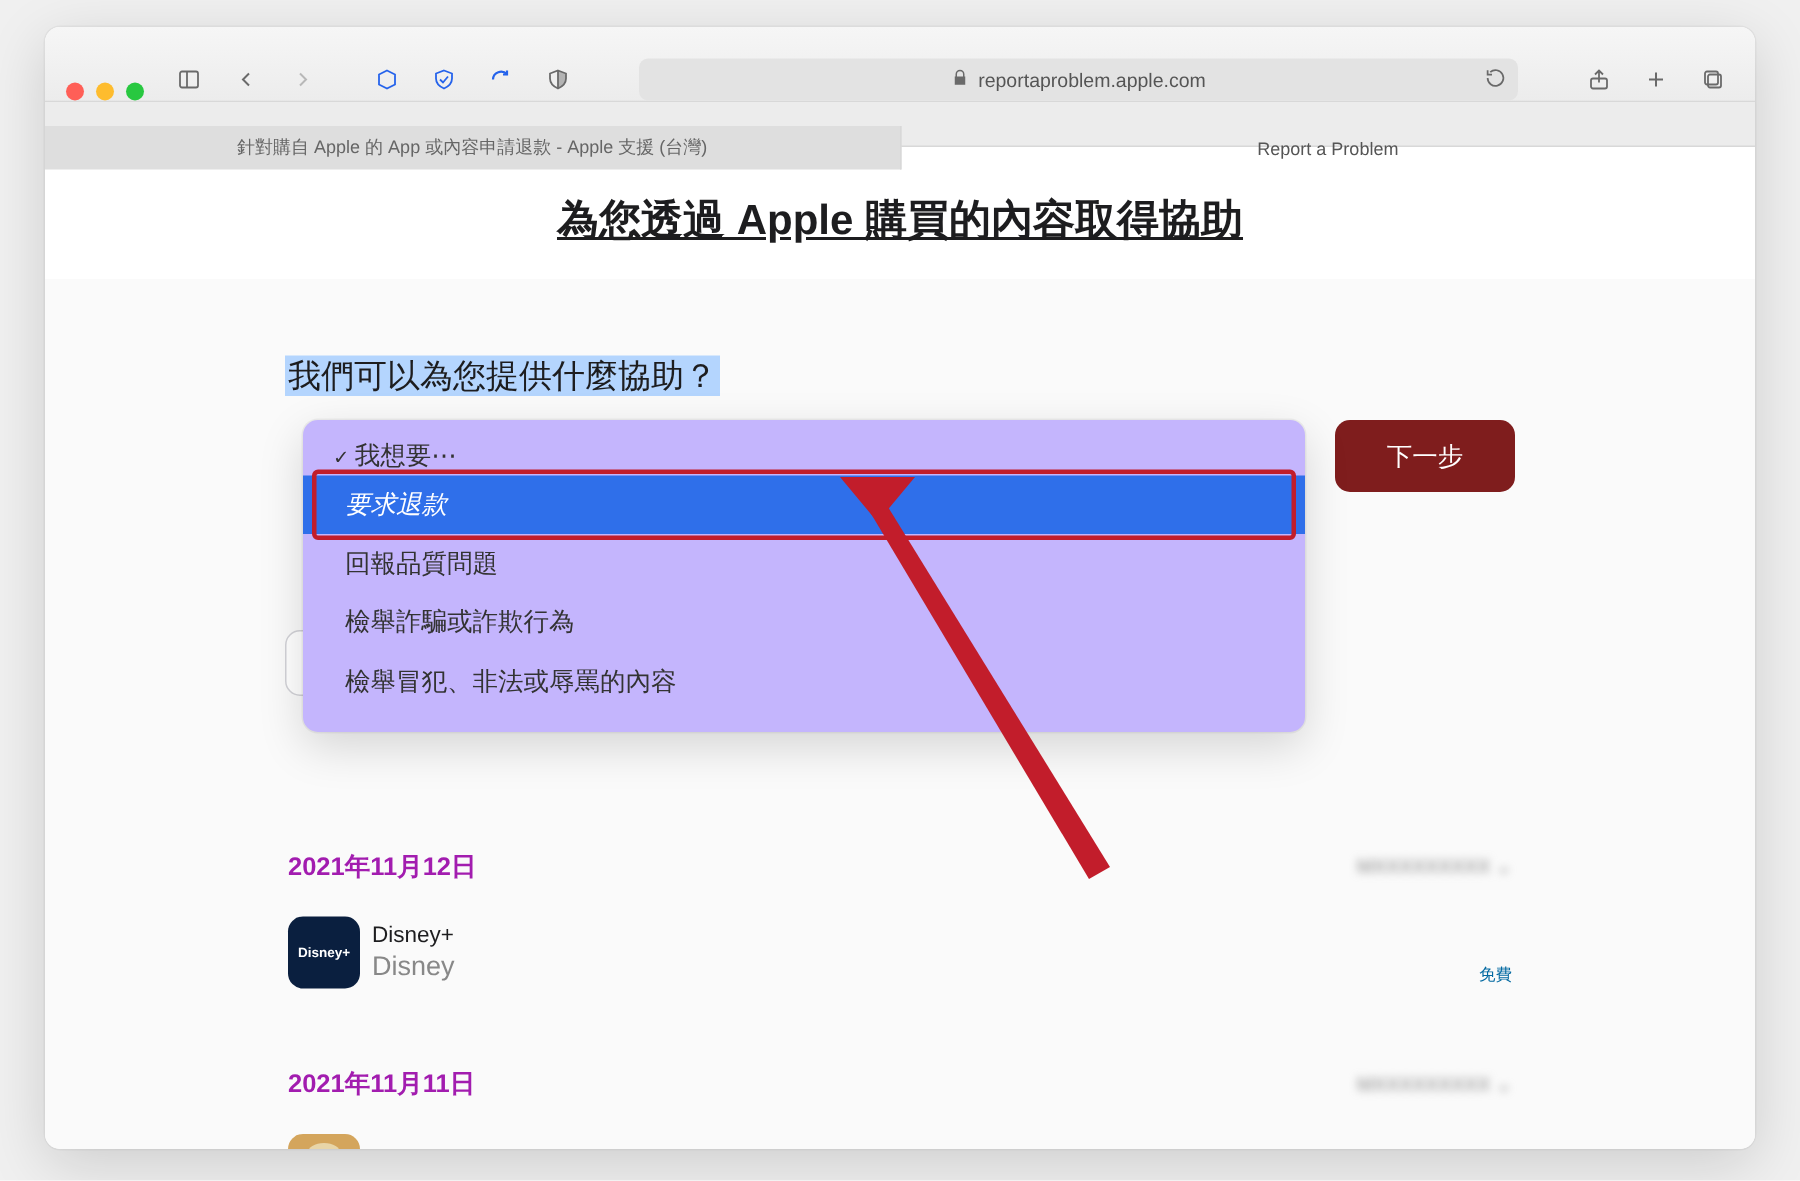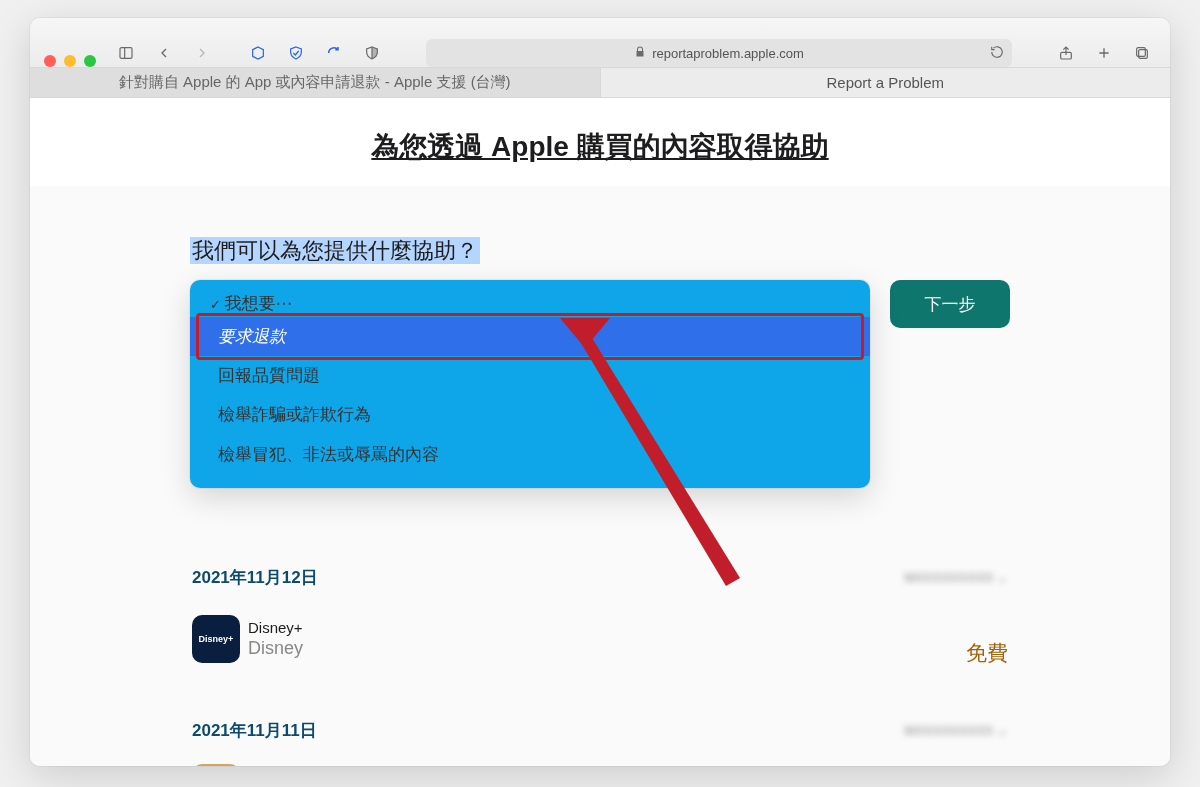--- a/index.html
+++ b/index.html
@@ -69,23 +69,24 @@
       background: #ececec;
       border-bottom: 1px solid #d8d8d8;
       display: flex;
     }
     .tab {
       flex: 1;
       height: 100%;
       display: flex;
       align-items: center;
       justify-content: center;
-      font-size: 15px;
+      font-size: 12px;
       color: #555;
       border-right: 1px solid #d8d8d8;
+      margin-top: 16px;
     }
     .tab.active { background: #dedede; color: #666; }
     .tab:last-child { border-right: none; text-align: center; }
     
     .content {
       height: calc(100% - 80px);
       overflow-y: scroll;
       background: #fafafa;
     }
     .page-title {
@@ -120,23 +121,23 @@
       align-items: flex-start;
       position: relative;
     }
     .select-wrap {
       flex: 1;
       position: relative;
     }
     .dropdown {
       position: absolute;
       top: 0;
-      left: 0;
+      left: 12px;
       right: 0;
-      background: #0ea5e9;
+      background: #c4b5fd;
       border-radius: 10px;
       box-shadow: 0 10px 30px rgba(0,0,0,0.15), 0 0 0 1px rgba(0,0,0,0.05);
       padding: 8px 0 14px;
       z-index: 10;
     }
     .dropdown .hdr {
       padding: 4px 20px 2px;
       font-size: 17px;
       color: #333;
     }
@@ -157,38 +158,38 @@
       content: "";
       position: absolute;
       inset: -4px 6px -4px 6px;
       border: 3px solid #c21d2b;
       border-radius: 4px;
       pointer-events: none;
     }
     .next-btn {
       width: 120px;
       height: 48px;
-      background: #0f766e;
+      background: #7f1d1d;
       color: #fff;
       border: none;
       border-radius: 10px;
       font-size: 17px;
       display: flex;
       align-items: center;
       justify-content: center;
     }
     .spacer { height: 200px; }
     .purchase-group { margin-top: 30px; }
     .date-row {
       display: flex;
       justify-content: space-between;
       align-items: center;
       padding: 8px 2px;
     }
-    .date-lbl { font-size: 17px; font-weight: 700; color: #0c4a6e; }
+    .date-lbl { font-size: 17px; font-weight: 700; color: #a21caf; }
     .order-id {
       font-size: 13px; color: #888;
       filter: blur(3px);
       user-select: none;
     }
     .order-id::after { content: " ⌄"; filter: none; }
     .purchase-item {
       display: flex;
       align-items: center;
       gap: 8px;
@@ -223,21 +224,21 @@
       content: "arte";
       position: absolute;
       bottom: 2px; left: 5px;
       font-size: 9px;
       color: #fff;
       font-weight: 600;
     }
     .item-meta { flex: 1; }
     .item-name { font-size: 15px; color: #1d1d1f; }
     .item-dev { font-size: 18px; color: #888; margin-top: 2px; }
-    .price { font-size: 21px; color: #a16207; margin-top: 28px; }
+    .price { font-size: 11px; color: #0369a1; margin-top: 28px; }
     
     .content::-webkit-scrollbar { width: 14px; }
     .content::-webkit-scrollbar-thumb { background: #c8c8c8; border-radius: 7px; border: 3px solid #fafafa; }
     
     .arrow {
       position: absolute;
       left: 340px;
       top: 38px;
       width: 240px;
       height: 280px;

